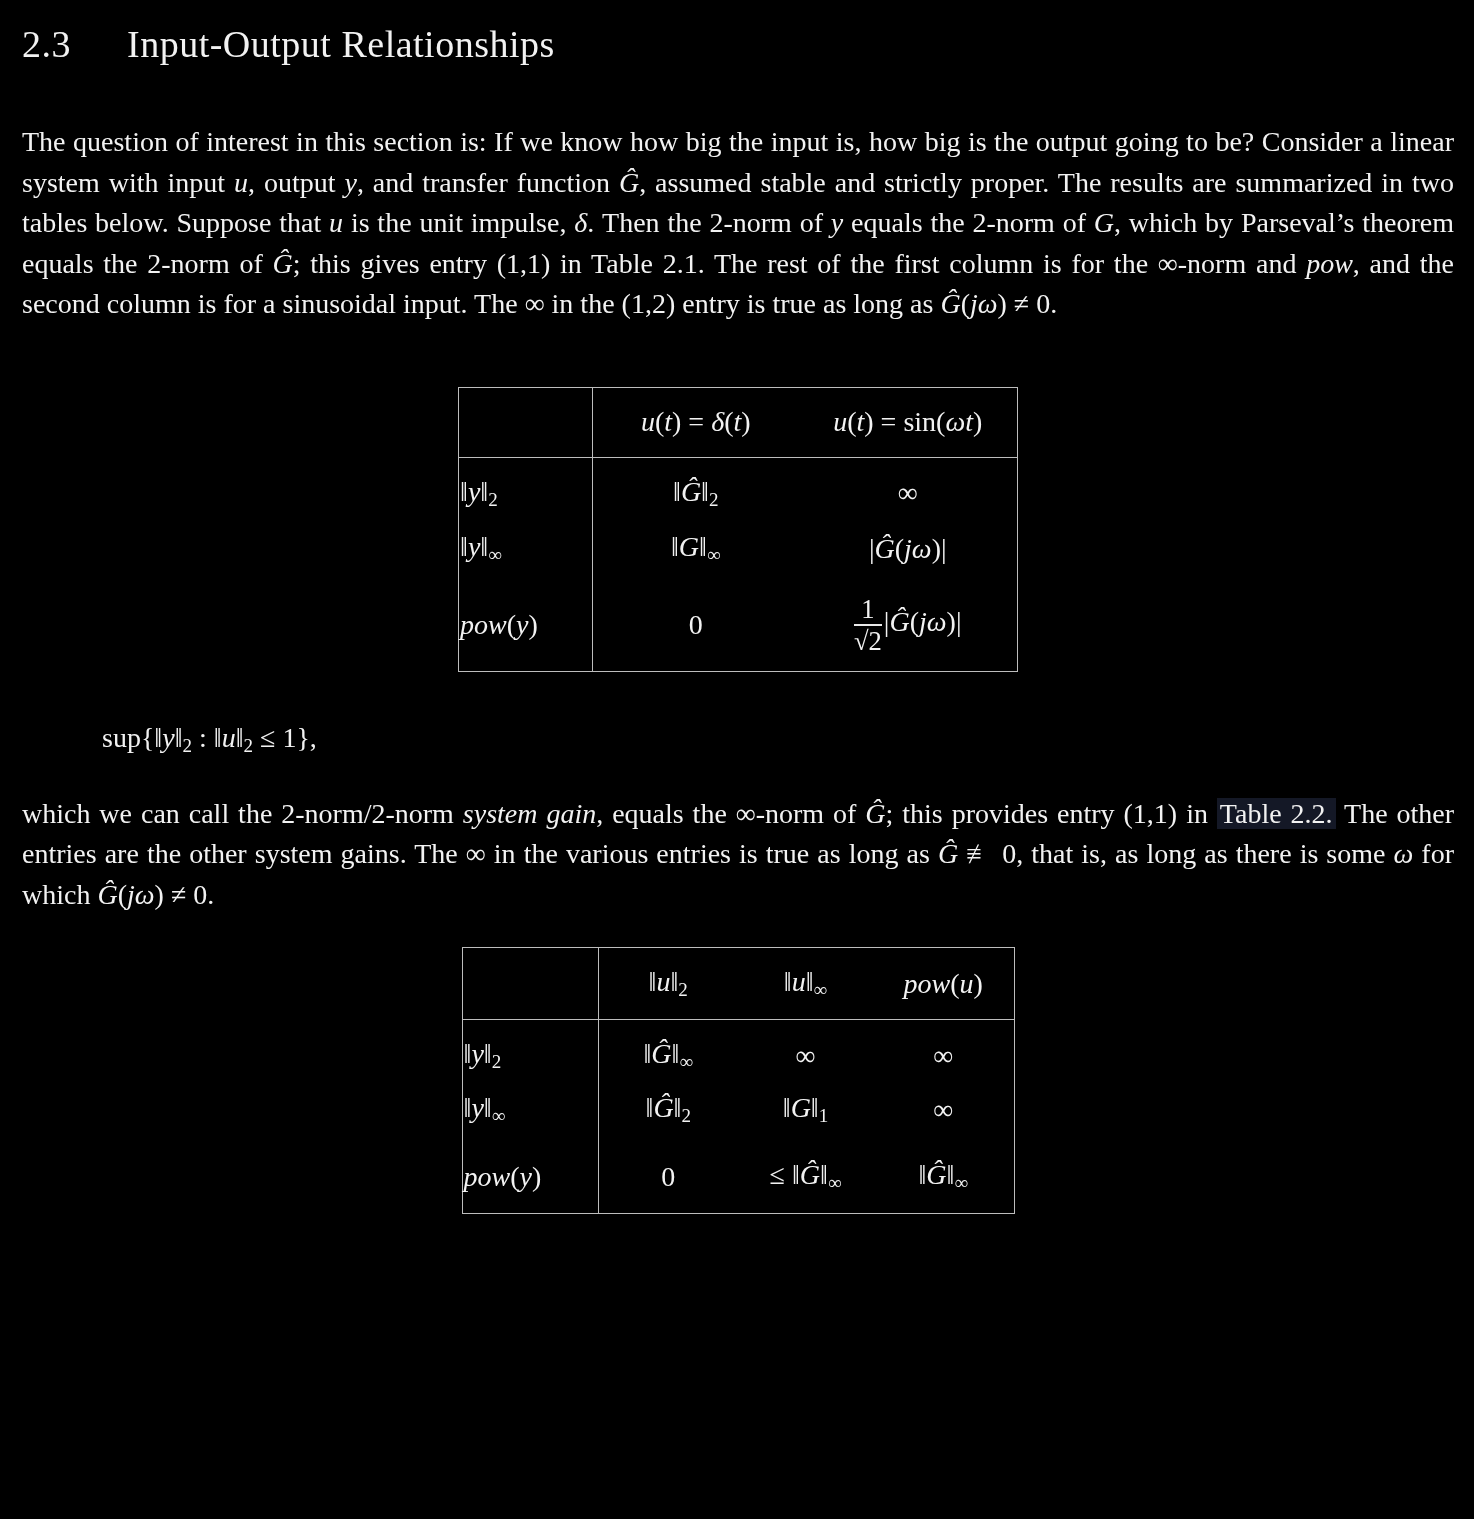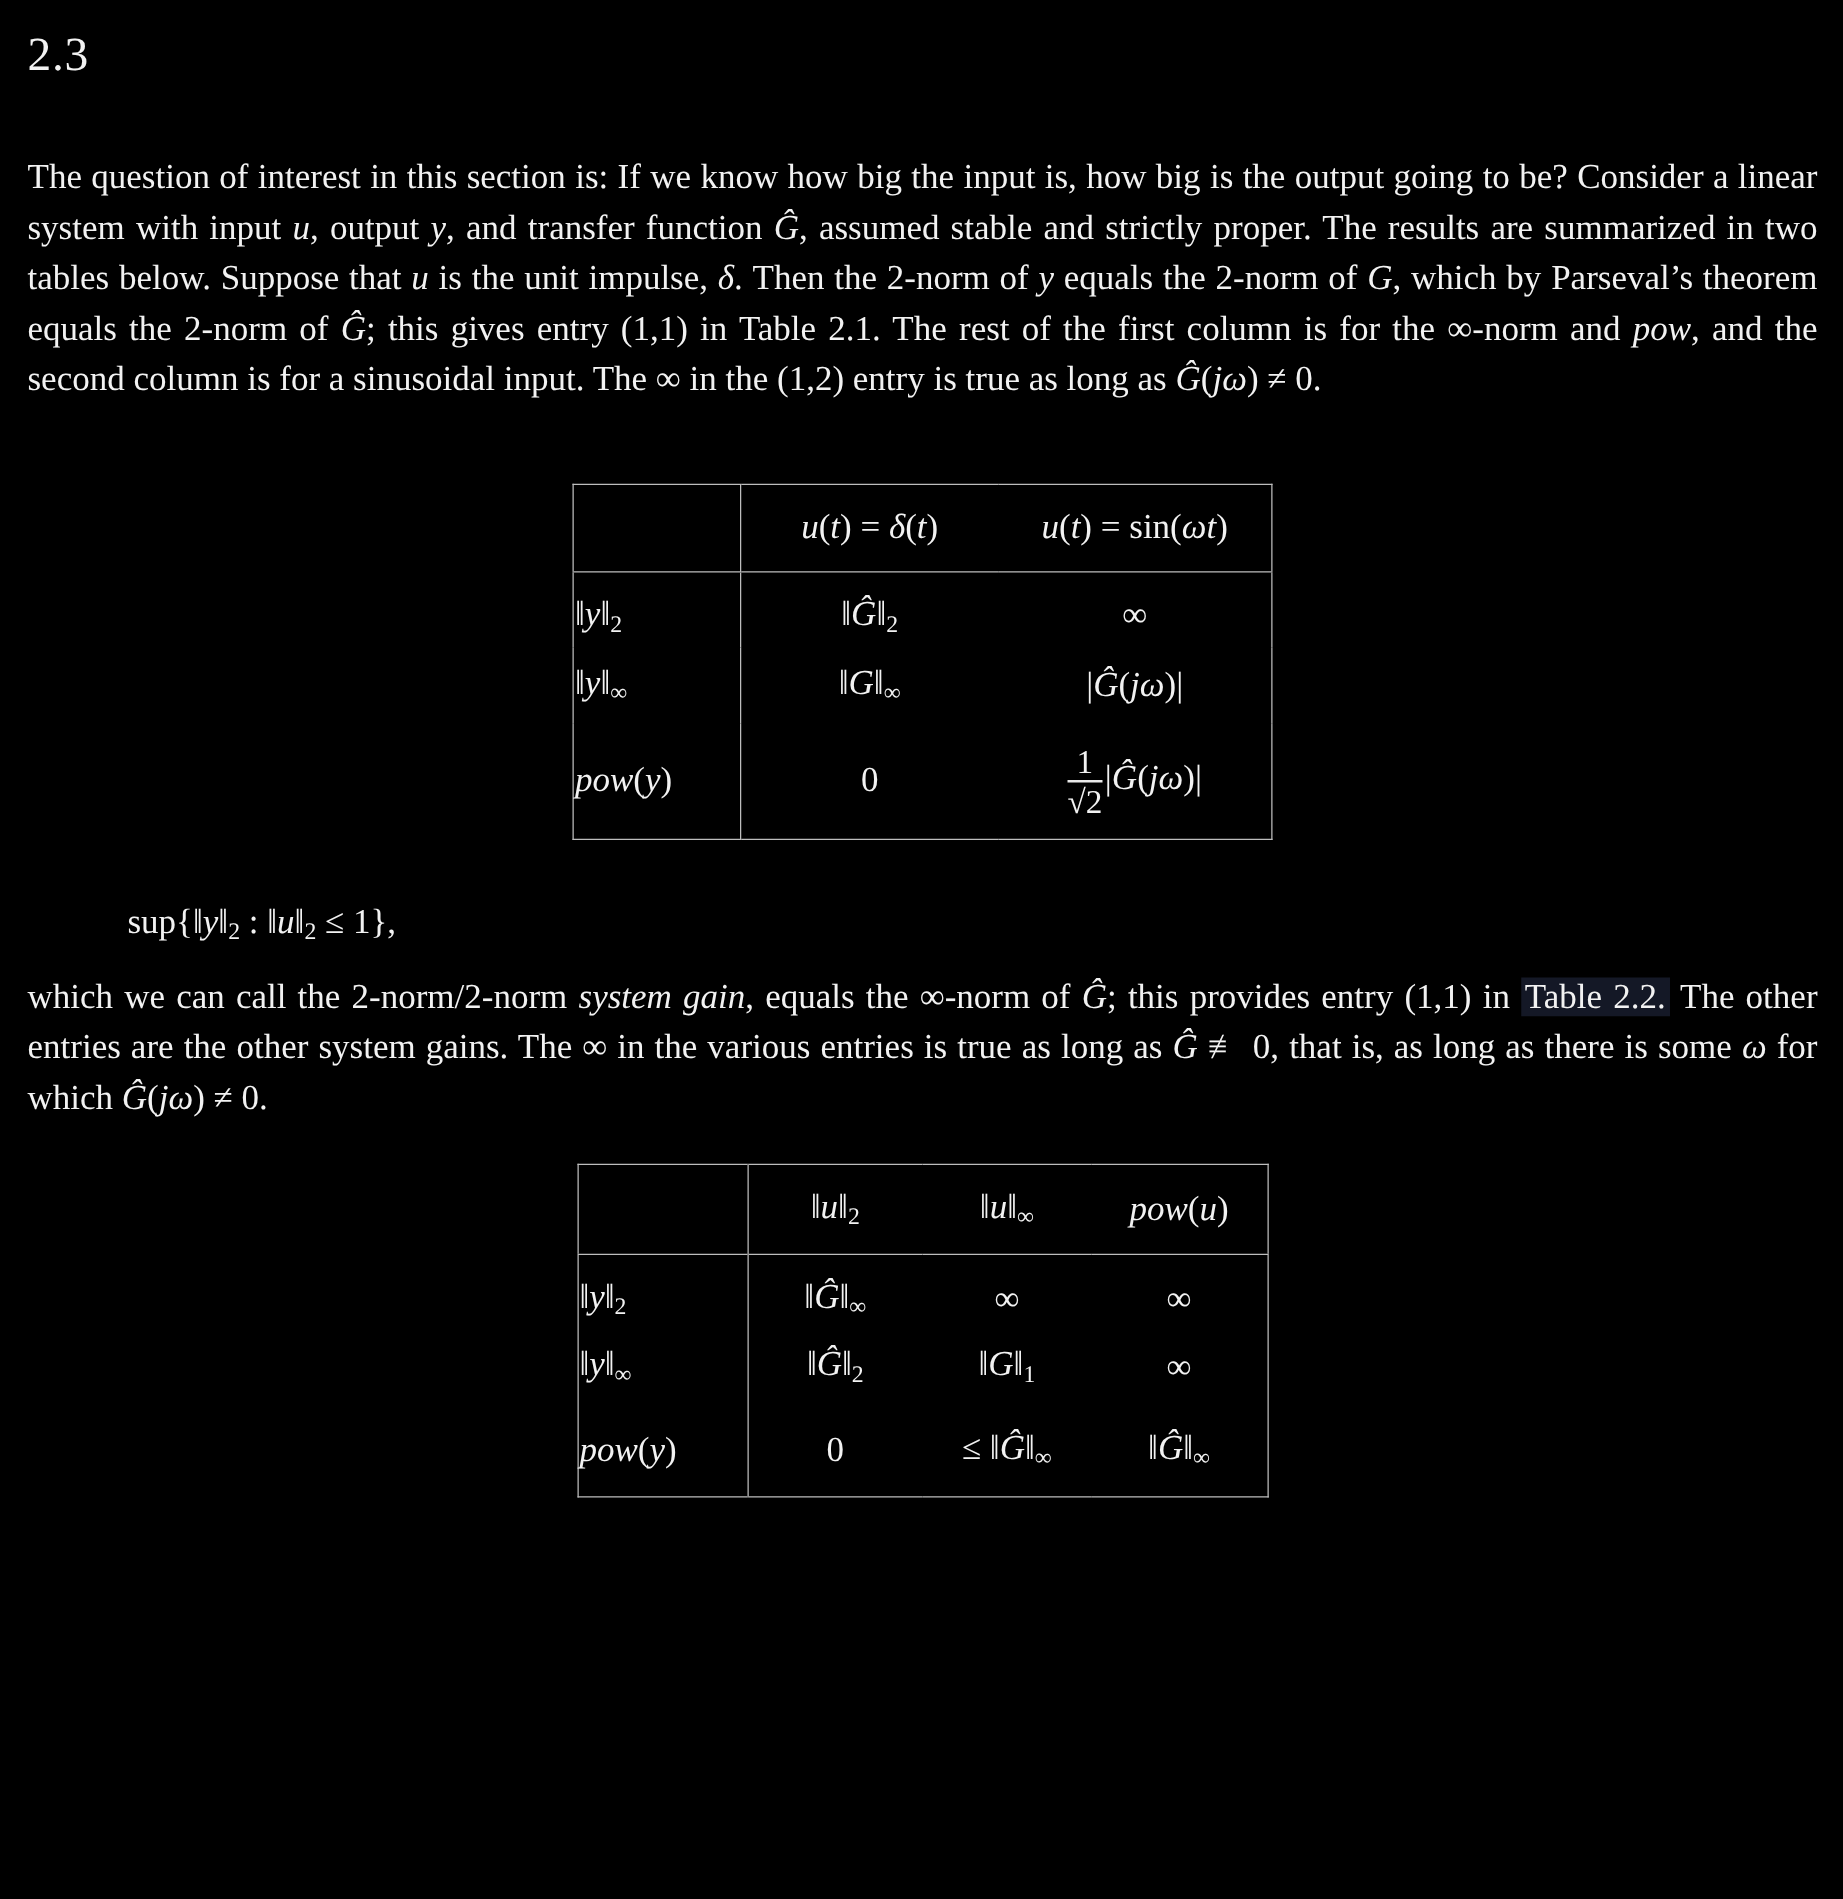--- a/index.html
+++ b/index.html
@@ -16,21 +16,21 @@
     font-size:38px;font-weight:normal;
     margin:8px 0 0 0;letter-spacing:0.5px;
   }
   .heading .num{margin-right:56px;}
   .para{
     margin:0;line-height:40.5px;text-align:justify;
     text-justify:inter-word;
   }
   #para1{margin-top:56px;}
   #para2{margin-top:42px;text-indent:54px;}
-  #para3{margin-top:12px;}
+  #para3{margin-top:28px;}
   .equation{margin-top:46px;padding-left:80px;line-height:40px;}
   .i{font-style:italic;}
   .sub{font-size:0.68em;vertical-align:-0.28em;}
   .hl{background:#141826;padding:0 3px;}
   .frac{
     display:inline-block;text-align:center;vertical-align:-0.72em;
     line-height:1.06;font-size:0.95em;margin-right:2px;
   }
   .frac .num{display:block;padding:0 4px 1px;border-bottom:2px solid #e9e9e9;}
   .frac .den{display:block;padding-top:1px;}
@@ -66,20 +66,21 @@
   table.t2 tbody tr:first-child td{padding-top:12px;}
   .caption{margin-top:34px;text-align:center;}
 </style>
 </head>
 <body>
 
 <div class="page">
 
   <h1 class="heading">
     <span class="num">2.3</span>
+    <span>Input-Output Relationships</span>
   </h1>
 
   <p class="para" id="para1"><span>The question of interest in this section is: If we know how big the input is, how big is the output going to be? Consider a linear system with input </span><span class="i">u</span><span>, output </span><span class="i">y</span><span>, and transfer function </span><span class="i">Ĝ</span><span>, assumed stable and strictly proper. The results are summarized in two tables below. Suppose that </span><span class="i">u</span><span> is the unit impulse, </span><span class="i">δ</span><span>. Then the 2-norm of </span><span class="i">y</span><span> equals the 2-norm of </span><span class="i">G</span><span>, which by Parseval’s theorem equals the 2-norm of </span><span class="i">Ĝ</span><span>; this gives entry (1,1) in Table 2.1. The rest of the first column is for the ∞-norm and </span><span class="i">pow</span><span>, and the second column is for a sinusoidal input. The ∞ in the (1,2) entry is true as long as </span><span class="i">Ĝ</span><span>(</span><span class="i">jω</span><span>) ≠ 0.</span></p>
 
   <div class="tablewrap t1wrap">
     <table class="norm-table t1">
       <colgroup>
           <col class="c0">
           <col class="c1">
           <col class="c2">

